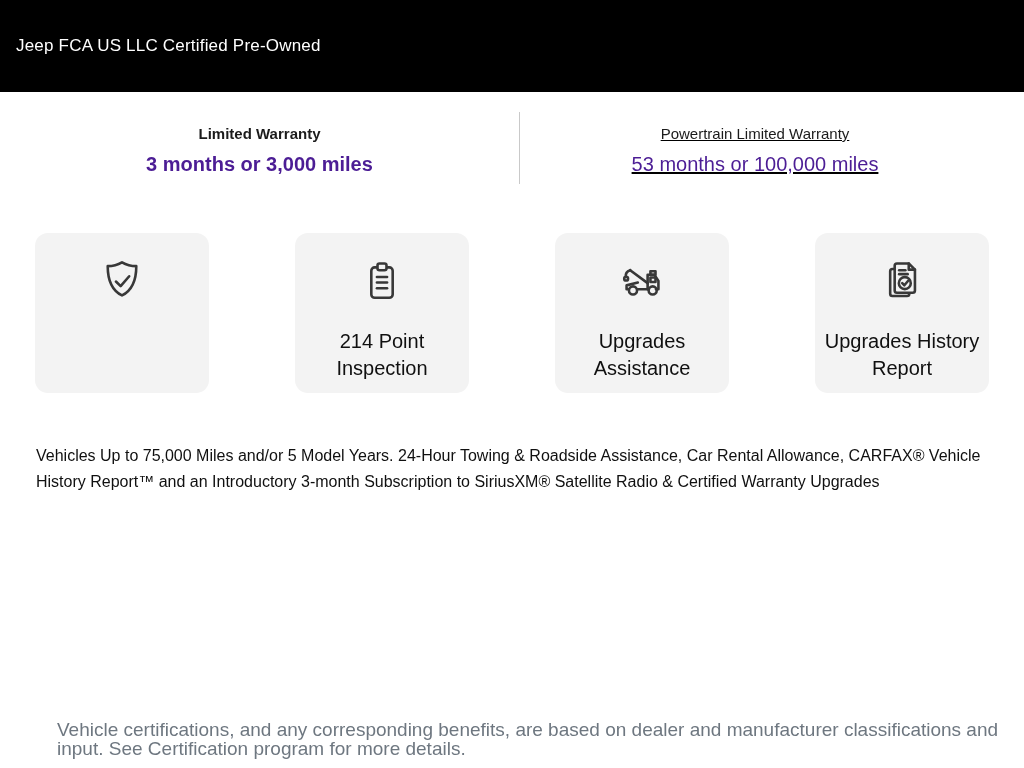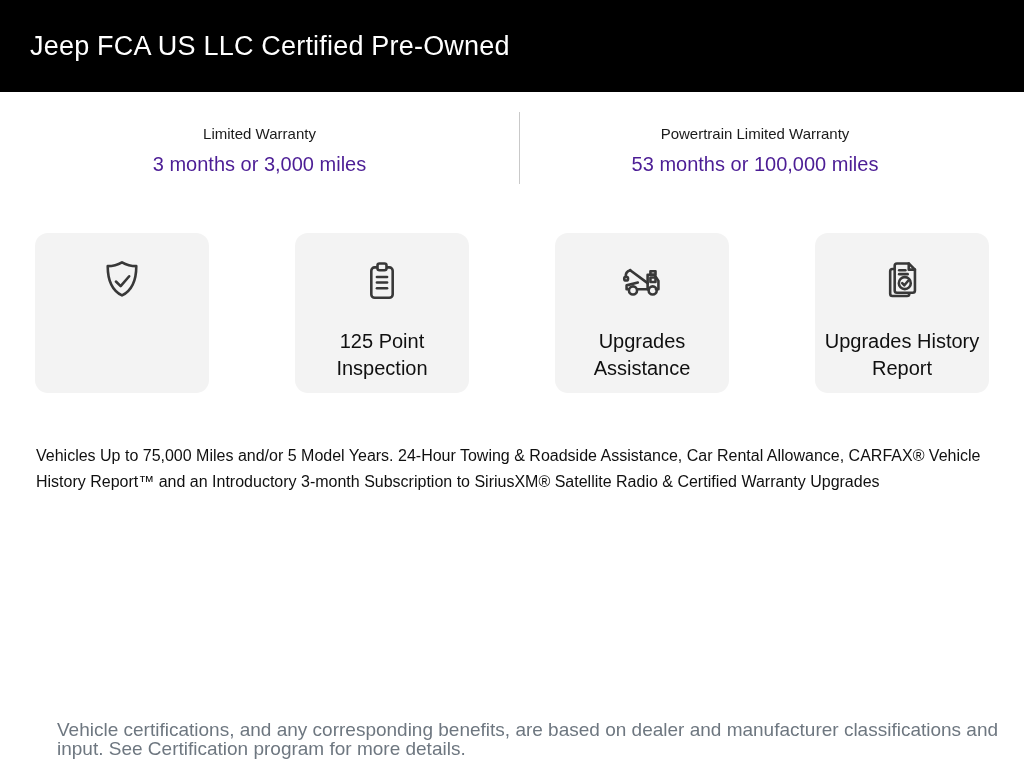--- a/index.html
+++ b/index.html
@@ -13,42 +13,42 @@
 
   
   .topbar {
     position: absolute; top: 0; left: 0;
     width: 1024px; height: 92px;
     background: #000000;
     display: flex; align-items: center;
   }
   .topbar .title {
     color: #ffffff;
-    font-size: 27px;
+    font-size: 17px;
     font-weight: 400;
     letter-spacing: 0.2px;
-    margin-left: 30px;
+    margin-left: 16px;
     white-space: nowrap;
   }
 
   
   .warranties {
     position: absolute; top: 112px; left: 0;
     width: 1024px; height: 72px;
     display: flex; align-items: stretch;
   }
   .warranty {
     display: flex; flex-direction: column;
     justify-content: space-between;
     text-align: center;
     box-sizing: border-box;
     padding: 13px 0 8px 0;
   }
-  .warranty.left  { width: 519px; }
-  .warranty.right { flex: 1; padding-right: 34px; }
+  .warranty.left  { width: 519px; font-weight: bold; }
+  .warranty.right { flex: 1; padding-right: 34px; text-decoration: underline; }
   .vdivider { width: 1px; background: #c9c9c9; }
   .w-label { font-size: 15px; color: #1b1b1b; }
   .w-value { font-size: 20px; color: #4c1d95; }
 
   
   .benefits {
     position: absolute; top: 233px; left: 35px;
     width: 954px;
     display: flex; justify-content: space-between;
   }
@@ -126,21 +126,21 @@
     <div class="card">
       <span class="icon">
         <svg viewBox="0 0 48 48">
           <rect class="ic" x="14.5" y="11" width="19" height="27" rx="3"></rect>
           <rect class="ic ic-fill" x="20" y="7.5" width="8" height="6" rx="1.8"></rect>
           <line class="ic" x1="19.5" y1="19.5" x2="28.5" y2="19.5"></line>
           <line class="ic" x1="19.5" y1="24.5" x2="28.5" y2="24.5"></line>
           <line class="ic" x1="19.5" y1="29.5" x2="28.5" y2="29.5"></line>
         </svg>
       </span>
-      <div class="card-label">125 Point Inspection</div>
+      <div class="card-label">214 Point Inspection</div>
     </div>
 
     <div class="card">
       <span class="icon">
         <svg viewBox="0 0 48 48">
           <path class="ic" d="M13.5 13.5l15.5 11.5"></path>
           <path class="ic" d="M13.5 13.5c-2.6.9-4.3 3-3.9 5.8"></path>
           <circle class="ic" cx="9.9" cy="21" r="1.7"></circle>
           <path class="ic" d="M29 30.5V17.5h6l3.6 5.5v7.5h-2.2"></path>
           <rect class="ic" x="31.5" y="14.5" width="4.5" height="3"></rect>

